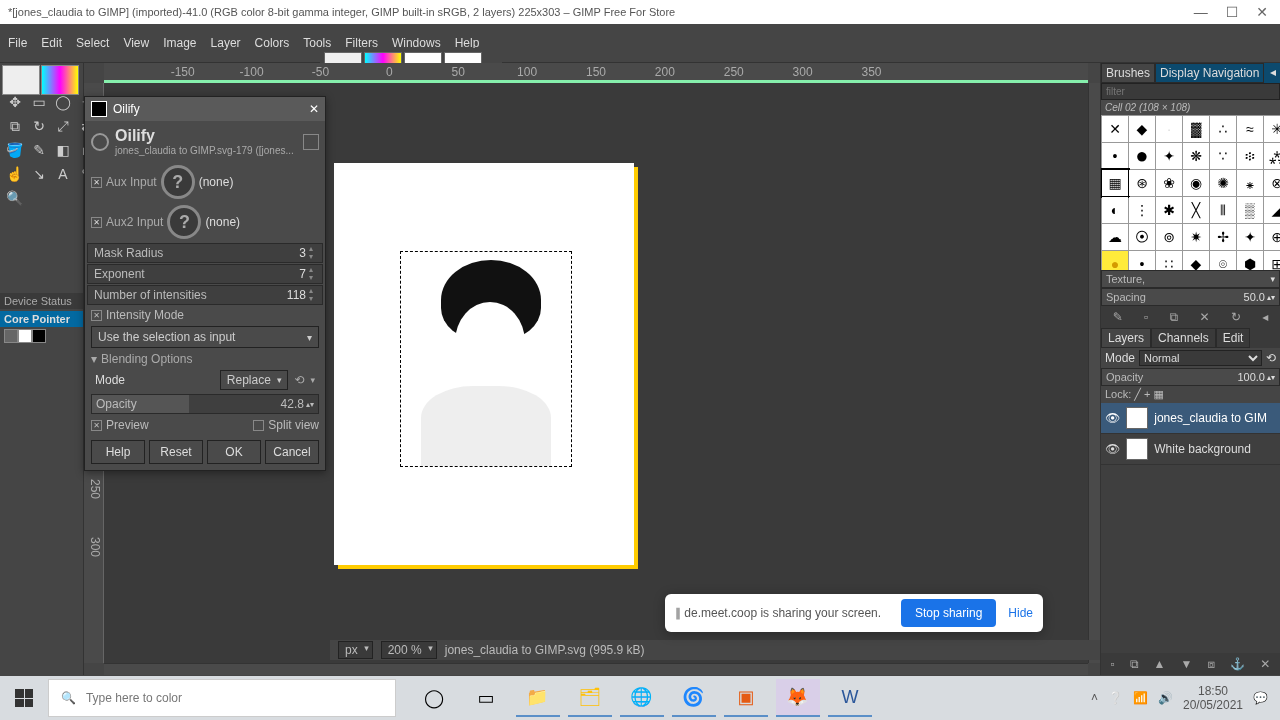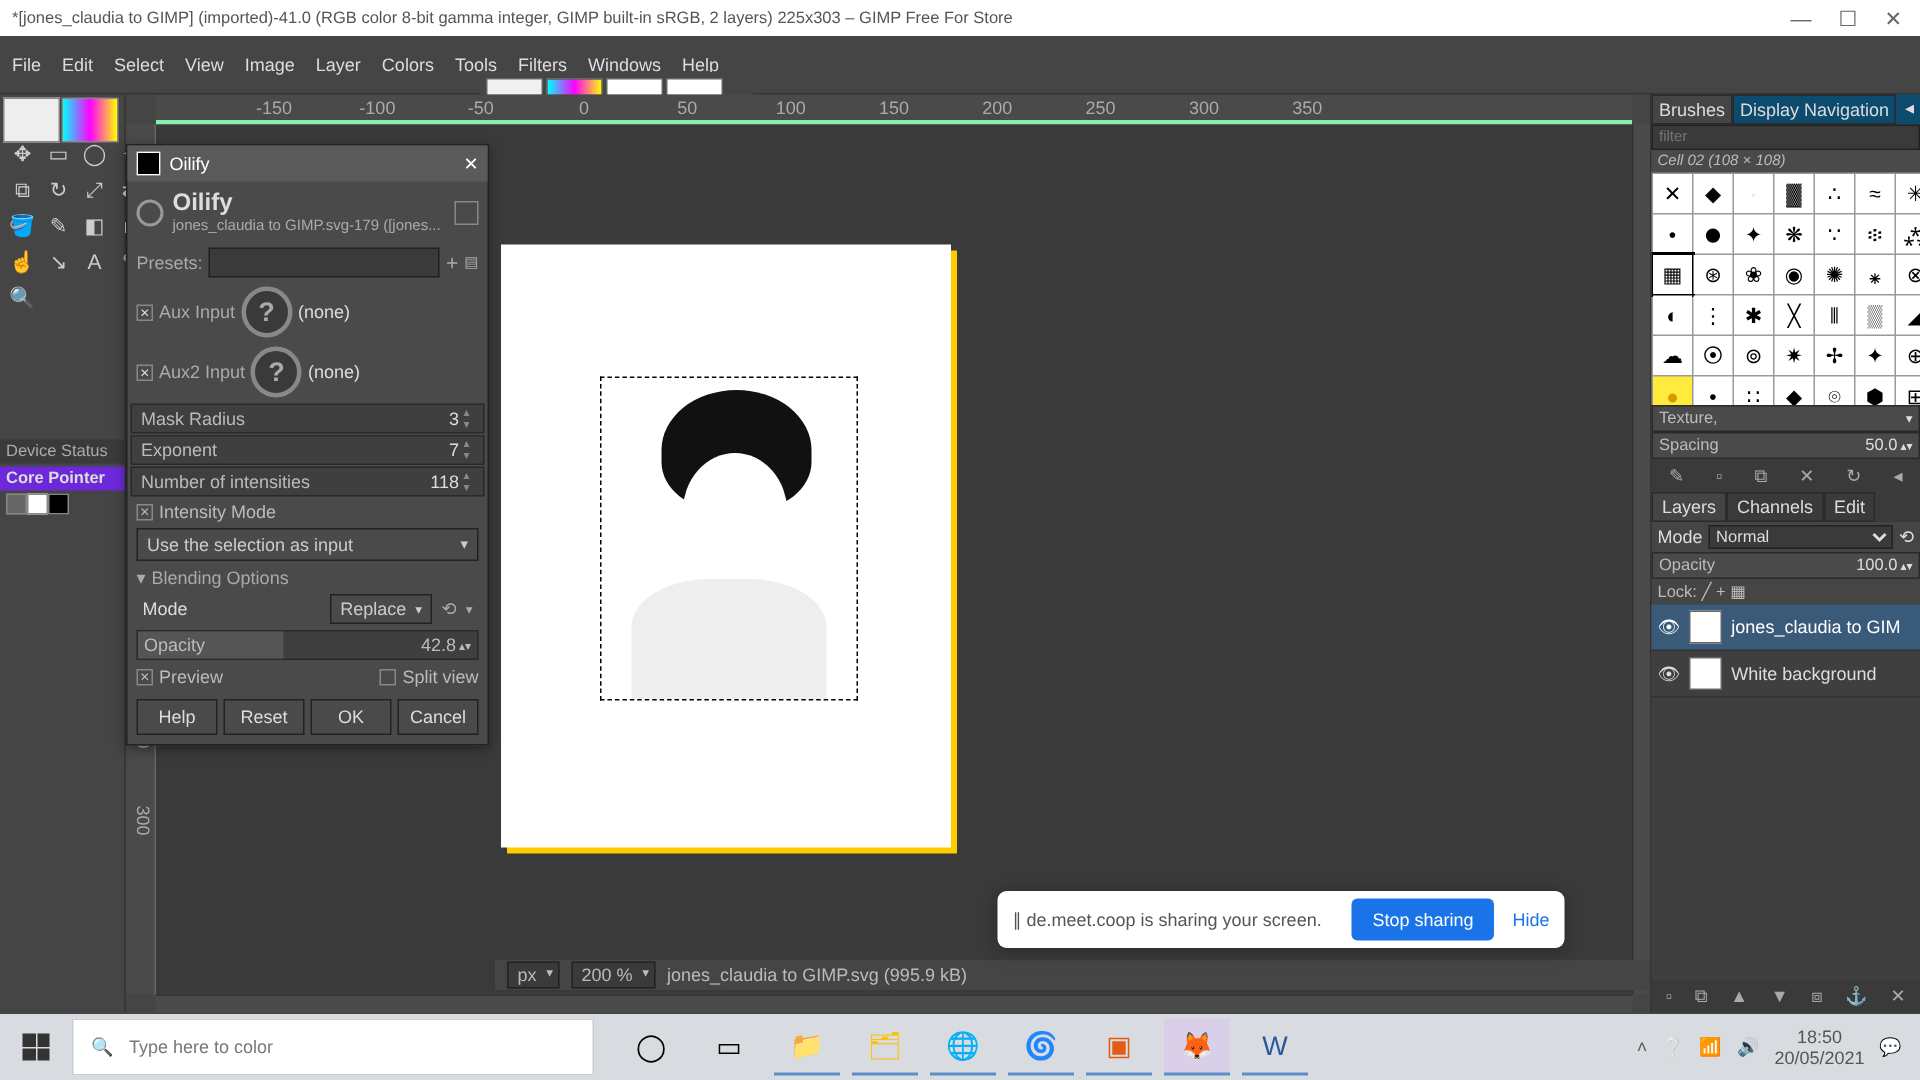--- a/index.html
+++ b/index.html
@@ -17,21 +17,21 @@
 
 
 .main { display: flex; height: 612px; }
 
 
 .toolbox { width: 84px; background: #454545; display: flex; flex-direction: column; border-right: 1px solid #333; position: relative; }
 .tool-icons { display: grid; grid-template-columns: repeat(3, 1fr); gap: 2px; padding: 4px; }
 .tool-icon { width: 22px; height: 22px; display: flex; align-items: center; justify-content: center; color: #ccc; font-size: 14px; }
 .swatch { width: 38px; height: 30px; border: 1px solid #888; }
 .device-status { background: #3a3a3a; color: #aaa; padding: 2px 4px; font-size: 11px; margin-top: 80px; }
-.core-pointer { background: #6d28d9; color: #ddd; padding: 2px 4px; font-weight: bold; font-size: 11px; margin-top: 2px; }
+.core-pointer { background: #0369a1; color: #ddd; padding: 2px 4px; font-weight: bold; font-size: 11px; margin-top: 2px; }
 .pointer-swatches { display: flex; gap: 0; padding: 2px 4px; }
 .pointer-swatches div { width: 14px; height: 14px; border: 1px solid #888; }
 
 
 .thumbs { display: flex; gap: 2px; padding: 4px; background: #454545; position: absolute; left: 320px; top: 48px; }
 .thumb { width: 38px; height: 38px; border: 1px solid #666; background: #fff; display: flex; align-items: center; justify-content: center; font-size: 10px; }
 
 
 .dialog { position: absolute; left: 84px; top: 96px; width: 242px; background: #4a4a4a; border: 1px solid #222; box-shadow: 0 2px 8px rgba(0,0,0,.4); color: #ddd; z-index: 5; }
 .dialog-title { background: #5a5a5a; height: 24px; display: flex; align-items: center; padding: 0 6px; color: #fff; }
@@ -356,26 +356,20 @@
   </div>
   <div class="dialog-header">
     <div class="gear"></div>
     <div class="dialog-header-text">
       <div class="big">Oilify</div>
       <div class="sub">jones_claudia to GIMP.svg-179 ([jones...</div>
     </div>
     <div class="chain"></div>
   </div>
   <div class="dialog-row">
-    <label>Presets:</label>
-    <div class="presets-select"></div>
-    <span style="color:#aaa;font-size:14px">+</span>
-    <span style="color:#aaa;font-size:10px">▤</span>
-  </div>
-  <div class="dialog-row">
     <span class="box" style="width:11px;height:11px;border:1px solid #888;display:inline-flex;align-items:center;justify-content:center;font-size:8px">✕</span>
     <label>Aux Input</label>
     <div class="picker-btn">?</div>
     <span>(none)</span>
   </div>
   <div class="dialog-row">
     <span class="box" style="width:11px;height:11px;border:1px solid #888;display:inline-flex;align-items:center;justify-content:center;font-size:8px">✕</span>
     <label>Aux2 Input</label>
     <div class="picker-btn">?</div>
     <span>(none)</span>

